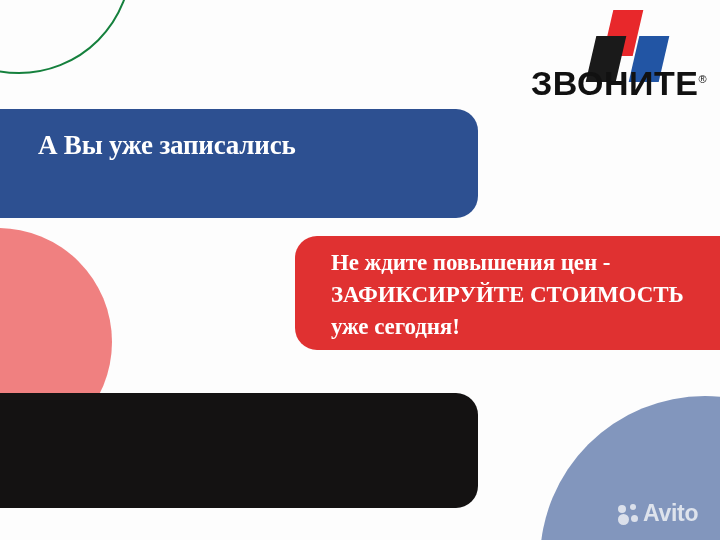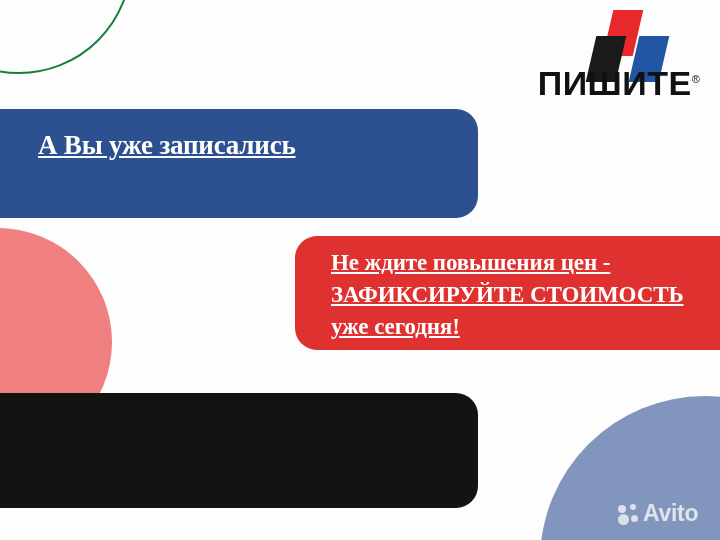--- a/index.html
+++ b/index.html
@@ -94,21 +94,20 @@
 
   
   .block {
     position: absolute;
     box-sizing: border-box;
     color: #ffffff;
     font-weight: bold;
   }
   .block .line {
     white-space: nowrap;
-    text-decoration: underline;
   }
 
   .block-blue {
     left: -40px;
     top: 109px;
     width: 518px;
     height: 109px;
     background: #2d5091;
     border-radius: 22px;
     padding: 15px 0 0 78px;
@@ -185,21 +184,21 @@
   <div class="deco-ring-green"></div>
   <div class="deco-circle-pink"></div>
   <div class="deco-circle-bluegray"></div>
 
   <div class="logo">
     <div class="logo-marks">
       <span class="logo-par red"></span>
       <span class="logo-par black"></span>
       <span class="logo-par blue"></span>
     </div>
-    <div class="logo-wordmark"><span>ПИШИТЕ</span><span class="logo-reg">®</span></div>
+    <div class="logo-wordmark"><span>ЗВОНИТЕ</span><span class="logo-reg">®</span></div>
   </div>
 
   <div class="block block-blue">
     <div class="line">А Вы уже записались</div>
   </div>
 
   <div class="block block-red">
     <div class="line"> Не ждите повышения цен -</div>
     <div class="line">ЗАФИКСИРУЙТЕ СТОИМОСТЬ</div>
     <div class="line">уже сегодня!</div>

